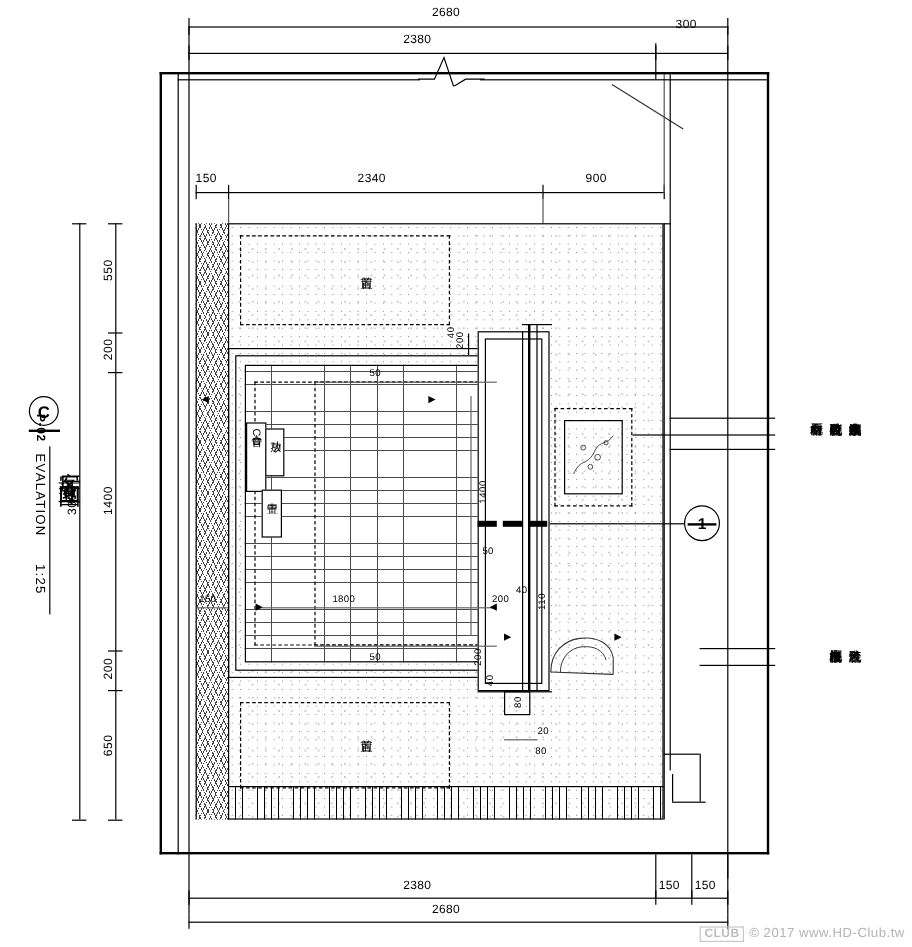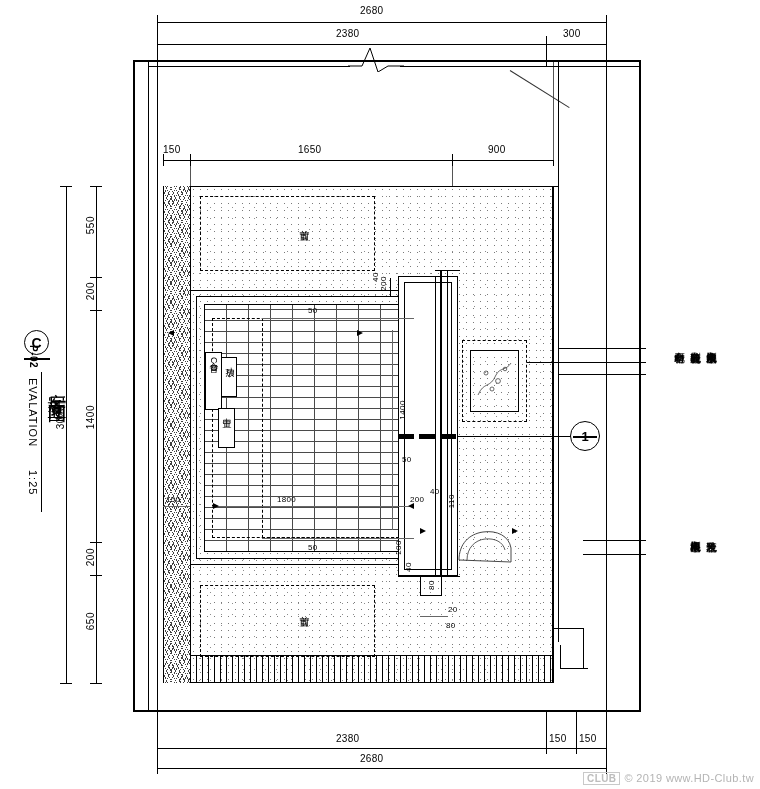--- a/index.html
+++ b/index.html
@@ -145,29 +145,29 @@
   <div class="ln vline" style="left:157px; top:22px; height:690px;"></div>
   <div class="ln vline" style="left:606px; top:22px; height:710px;"></div>
   <div class="ln vline" style="left:546px; top:36px; height:30px;"></div>
 
   <div class="ln hline" style="left:157px; top:44px; width:389px;"></div>
   <div class="ln hline" style="left:546px; top:44px; width:60px;"></div>
   <div class="tick" style="left:157px; top:38px; height:12px;"></div>
   <div class="tick" style="left:546px; top:38px; height:12px;"></div>
   <div class="tick" style="left:606px; top:38px; height:12px;"></div>
   <div class="dim-txt" style="left:336px; top:29px;">2380</div>
-  <div class="dim-txt" style="left:563px; top:29px;">300</div>
+  <div class="dim-txt" style="left:563px; top:16px;">300</div>
 
   <div class="ln hline" style="left:163px; top:160px; width:390px;"></div>
   <div class="tick" style="left:163px; top:154px; height:12px;"></div>
   <div class="tick" style="left:190px; top:154px; height:12px;"></div>
   <div class="tick" style="left:452px; top:154px; height:12px;"></div>
   <div class="tick" style="left:553px; top:154px; height:12px;"></div>
   <div class="dim-txt" style="left:163px; top:145px;">150</div>
-  <div class="dim-txt" style="left:298px; top:145px;">1650</div>
+  <div class="dim-txt" style="left:298px; top:145px;">2340</div>
   <div class="dim-txt" style="left:488px; top:145px;">900</div>
 
   <div class="ln vline" style="left:190px; top:166px; height:20px; background:#555;"></div>
   <div class="ln vline" style="left:452px; top:166px; height:110px; background:#555;"></div>
   <div class="ln vline" style="left:553px; top:60px; height:100px; background:#555;"></div>
 
   <div class="ln" style="left:510px; top:70px; width:70px; height:1px; transform:rotate(32deg); transform-origin:left center; background:#333;"></div>
 
   <div class="ln vline" style="left:66px; top:186px; height:497px;"></div>
   <div class="ln hline" style="left:60px; top:186px; width:12px;"></div>
@@ -355,16 +355,16 @@
   <div class="dim-txt" style="left:336px; top:734px;">2380</div>
   <div class="dim-txt" style="left:549px; top:734px;">150</div>
   <div class="dim-txt" style="left:579px; top:734px;">150</div>
 
   <div class="ln hline" style="left:157px; top:768px; width:450px;"></div>
   <div class="tick" style="left:157px; top:762px; height:12px;"></div>
   <div class="tick" style="left:606px; top:762px; height:12px;"></div>
   <div class="dim-txt" style="left:360px; top:754px;">2680</div>
 
   <div class="wm">
-    <span class="logo">CLUB</span><span>© 2019 www.HD-Club.tw</span>
+    <span class="logo">CLUB</span><span>© 2017 www.HD-Club.tw</span>
   </div>
 
 </div>
 
 </body></html>

